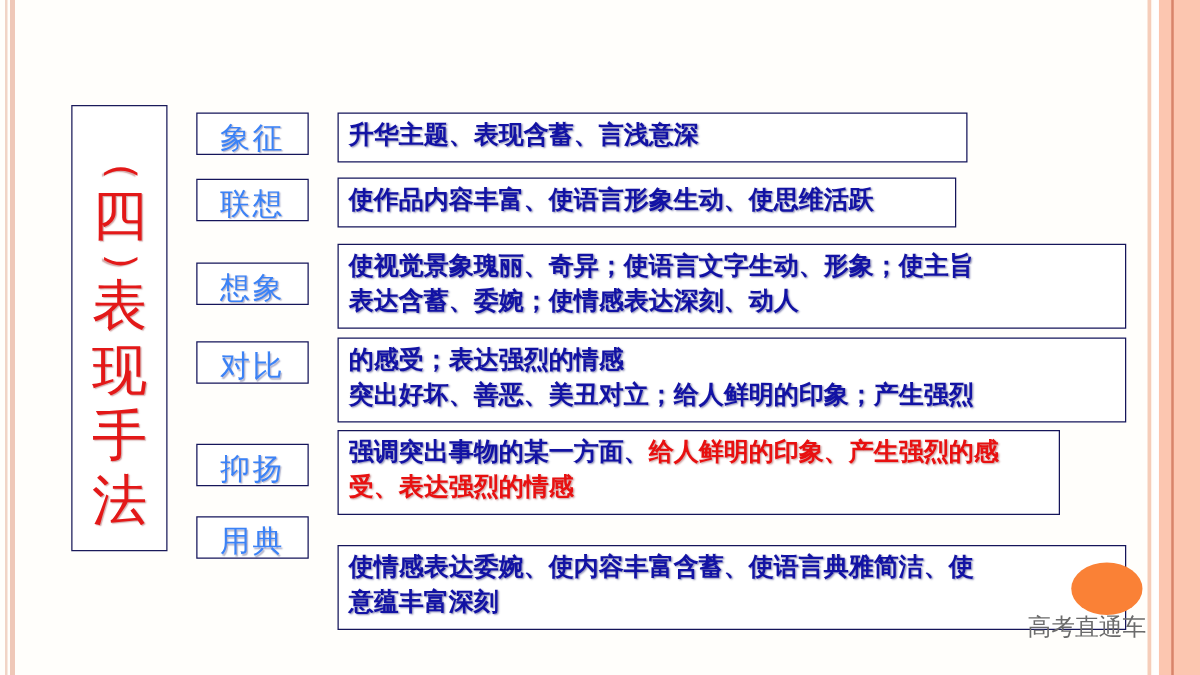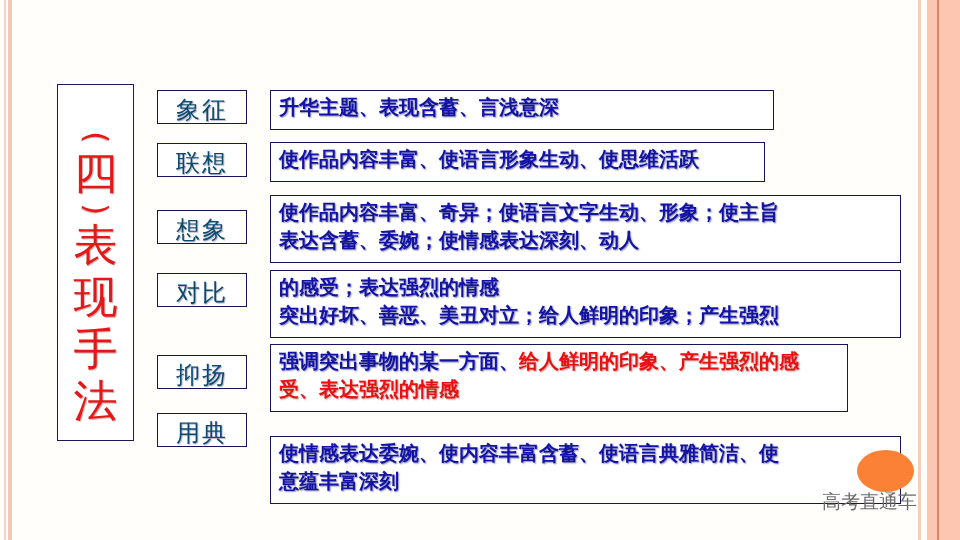--- a/index.html
+++ b/index.html
@@ -24,21 +24,21 @@
     position: absolute; left: 0; right: 0; top: 42px;
     display: flex; flex-direction: column; align-items: center;
     color: #e31818; font-size: 44px; line-height: 52px;
     text-shadow: 1px 1px 1px rgba(120,0,0,0.35);
   }
   .title-box .paren { font-size: 30px; line-height: 20px; transform: rotate(90deg); display: block; }
 
   .label {
     position: absolute; left: 157px; width: 90px; height: 34px;
     border: 1.5px solid #15155a; background: #ffffff; box-sizing: border-box;
-    color: #0c4a6e; font-size: 24px; line-height: 39px; text-align: center;
+    color: #3b82f6; font-size: 24px; line-height: 39px; text-align: center;
     letter-spacing: 2px;
     text-shadow: 1px 1px 1px rgba(0,0,80,0.3);
   }
   .desc {
     position: absolute; left: 270px;
     border: 1.5px solid #15155a; background: #ffffff; box-sizing: border-box;
     color: #1212a4; font-size: 20px; font-weight: bold; line-height: 28px;
     padding: 2px 8px 0 8px;
     text-shadow: 1px 1px 1.5px rgba(0,0,90,0.45);
   }
@@ -80,21 +80,21 @@
   <span>升华主题、表现含蓄、言浅意深</span>
 </div>
 
 <div class="label" style="top:143px;">联想</div>
 <div class="desc" style="top:142px; width:495px; height:40px;">
   <span>使作品内容丰富、使语言形象生动、使思维活跃</span>
 </div>
 
 <div class="label" style="top:210px;">想象</div>
 <div class="desc" style="top:195px; width:631px; height:68px;">
-  <div>使作品内容丰富、奇异；使语言文字生动、形象；使主旨</div>
+  <div>使视觉景象瑰丽、奇异；使语言文字生动、形象；使主旨</div>
   <div>表达含蓄、委婉；使情感表达深刻、动人</div>
 </div>
 
 <div class="label" style="top:273px;">对比</div>
 <div class="desc" style="top:270px; width:631px; height:68px;">
   <div>的感受；表达强烈的情感</div>
   <div>突出好坏、善恶、美丑对立；给人鲜明的印象；产生强烈</div>
 </div>
 
 <div class="label" style="top:355px;">抑扬</div>

